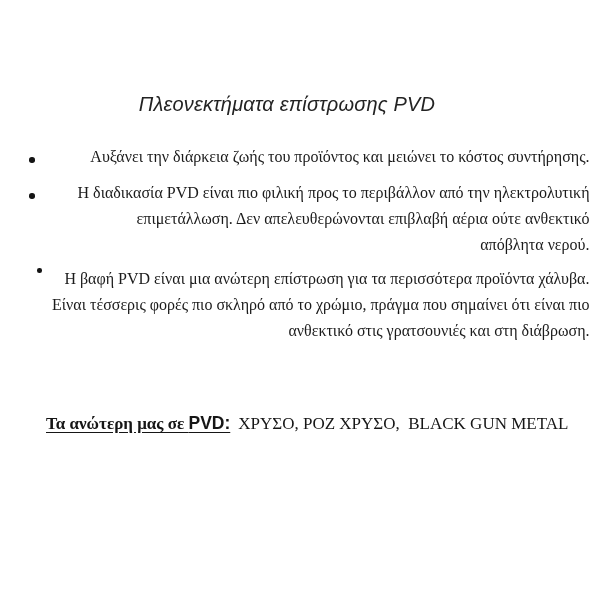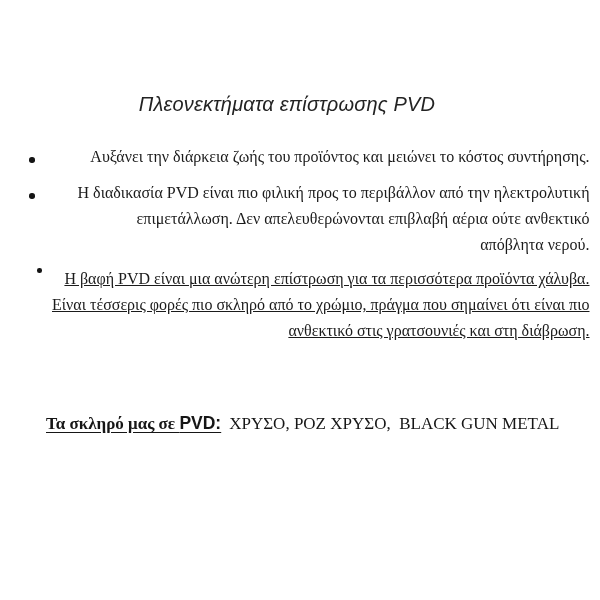--- a/index.html
+++ b/index.html
@@ -50,21 +50,21 @@
   }
   .bullet .txt {
     display: block;
     white-space: pre;
     font-size: 16px;
     line-height: 26px;
     color: #1b1b1b;
   }
   .bullet-1 { margin-bottom: 10px; }
   .bullet-2 { margin-bottom: 8px; }
-  .bullet-3 { margin-bottom: 5px; text-decoration: underline; }
+  .bullet-3 { margin-bottom: 5px; }
   .bullet-1 .txt { text-indent: 5px; }
   .dot {
     position: absolute;
     background: #141414;
     border-radius: 50%;
   }
   .low .dot {
     width: 5.5px;
     height: 5.5px;
     left: -23px;
@@ -123,15 +123,15 @@
 απόβλητα νερού.</span>
     </li>
     <li class="bullet bullet-3 high">
       <span class="dot"></span>
       <span class="txt">Η βαφή PVD είναι μια ανώτερη επίστρωση για τα περισσότερα προϊόντα χάλυβα.
 Είναι τέσσερις φορές πιο σκληρό από το χρώμιο, πράγμα που σημαίνει ότι είναι πιο
 ανθεκτικό στις γρατσουνιές και στη διάβρωση.</span>
     </li>
   </ul>
 
-  <p class="colors-line"><span class="underlined"><span class="label-el">Τα σκληρό μας σε </span><span class="label-pvd">PVD:</span></span><span class="colors-values">ΧΡΥΣΟ, ΡΟΖ ΧΡΥΣΟ,  BLACK GUN METAL</span></p>
+  <p class="colors-line"><span class="underlined"><span class="label-el">Τα ανώτερη μας σε </span><span class="label-pvd">PVD:</span></span><span class="colors-values">ΧΡΥΣΟ, ΡΟΖ ΧΡΥΣΟ,  BLACK GUN METAL</span></p>
 
 </div>
 
 </body></html>

